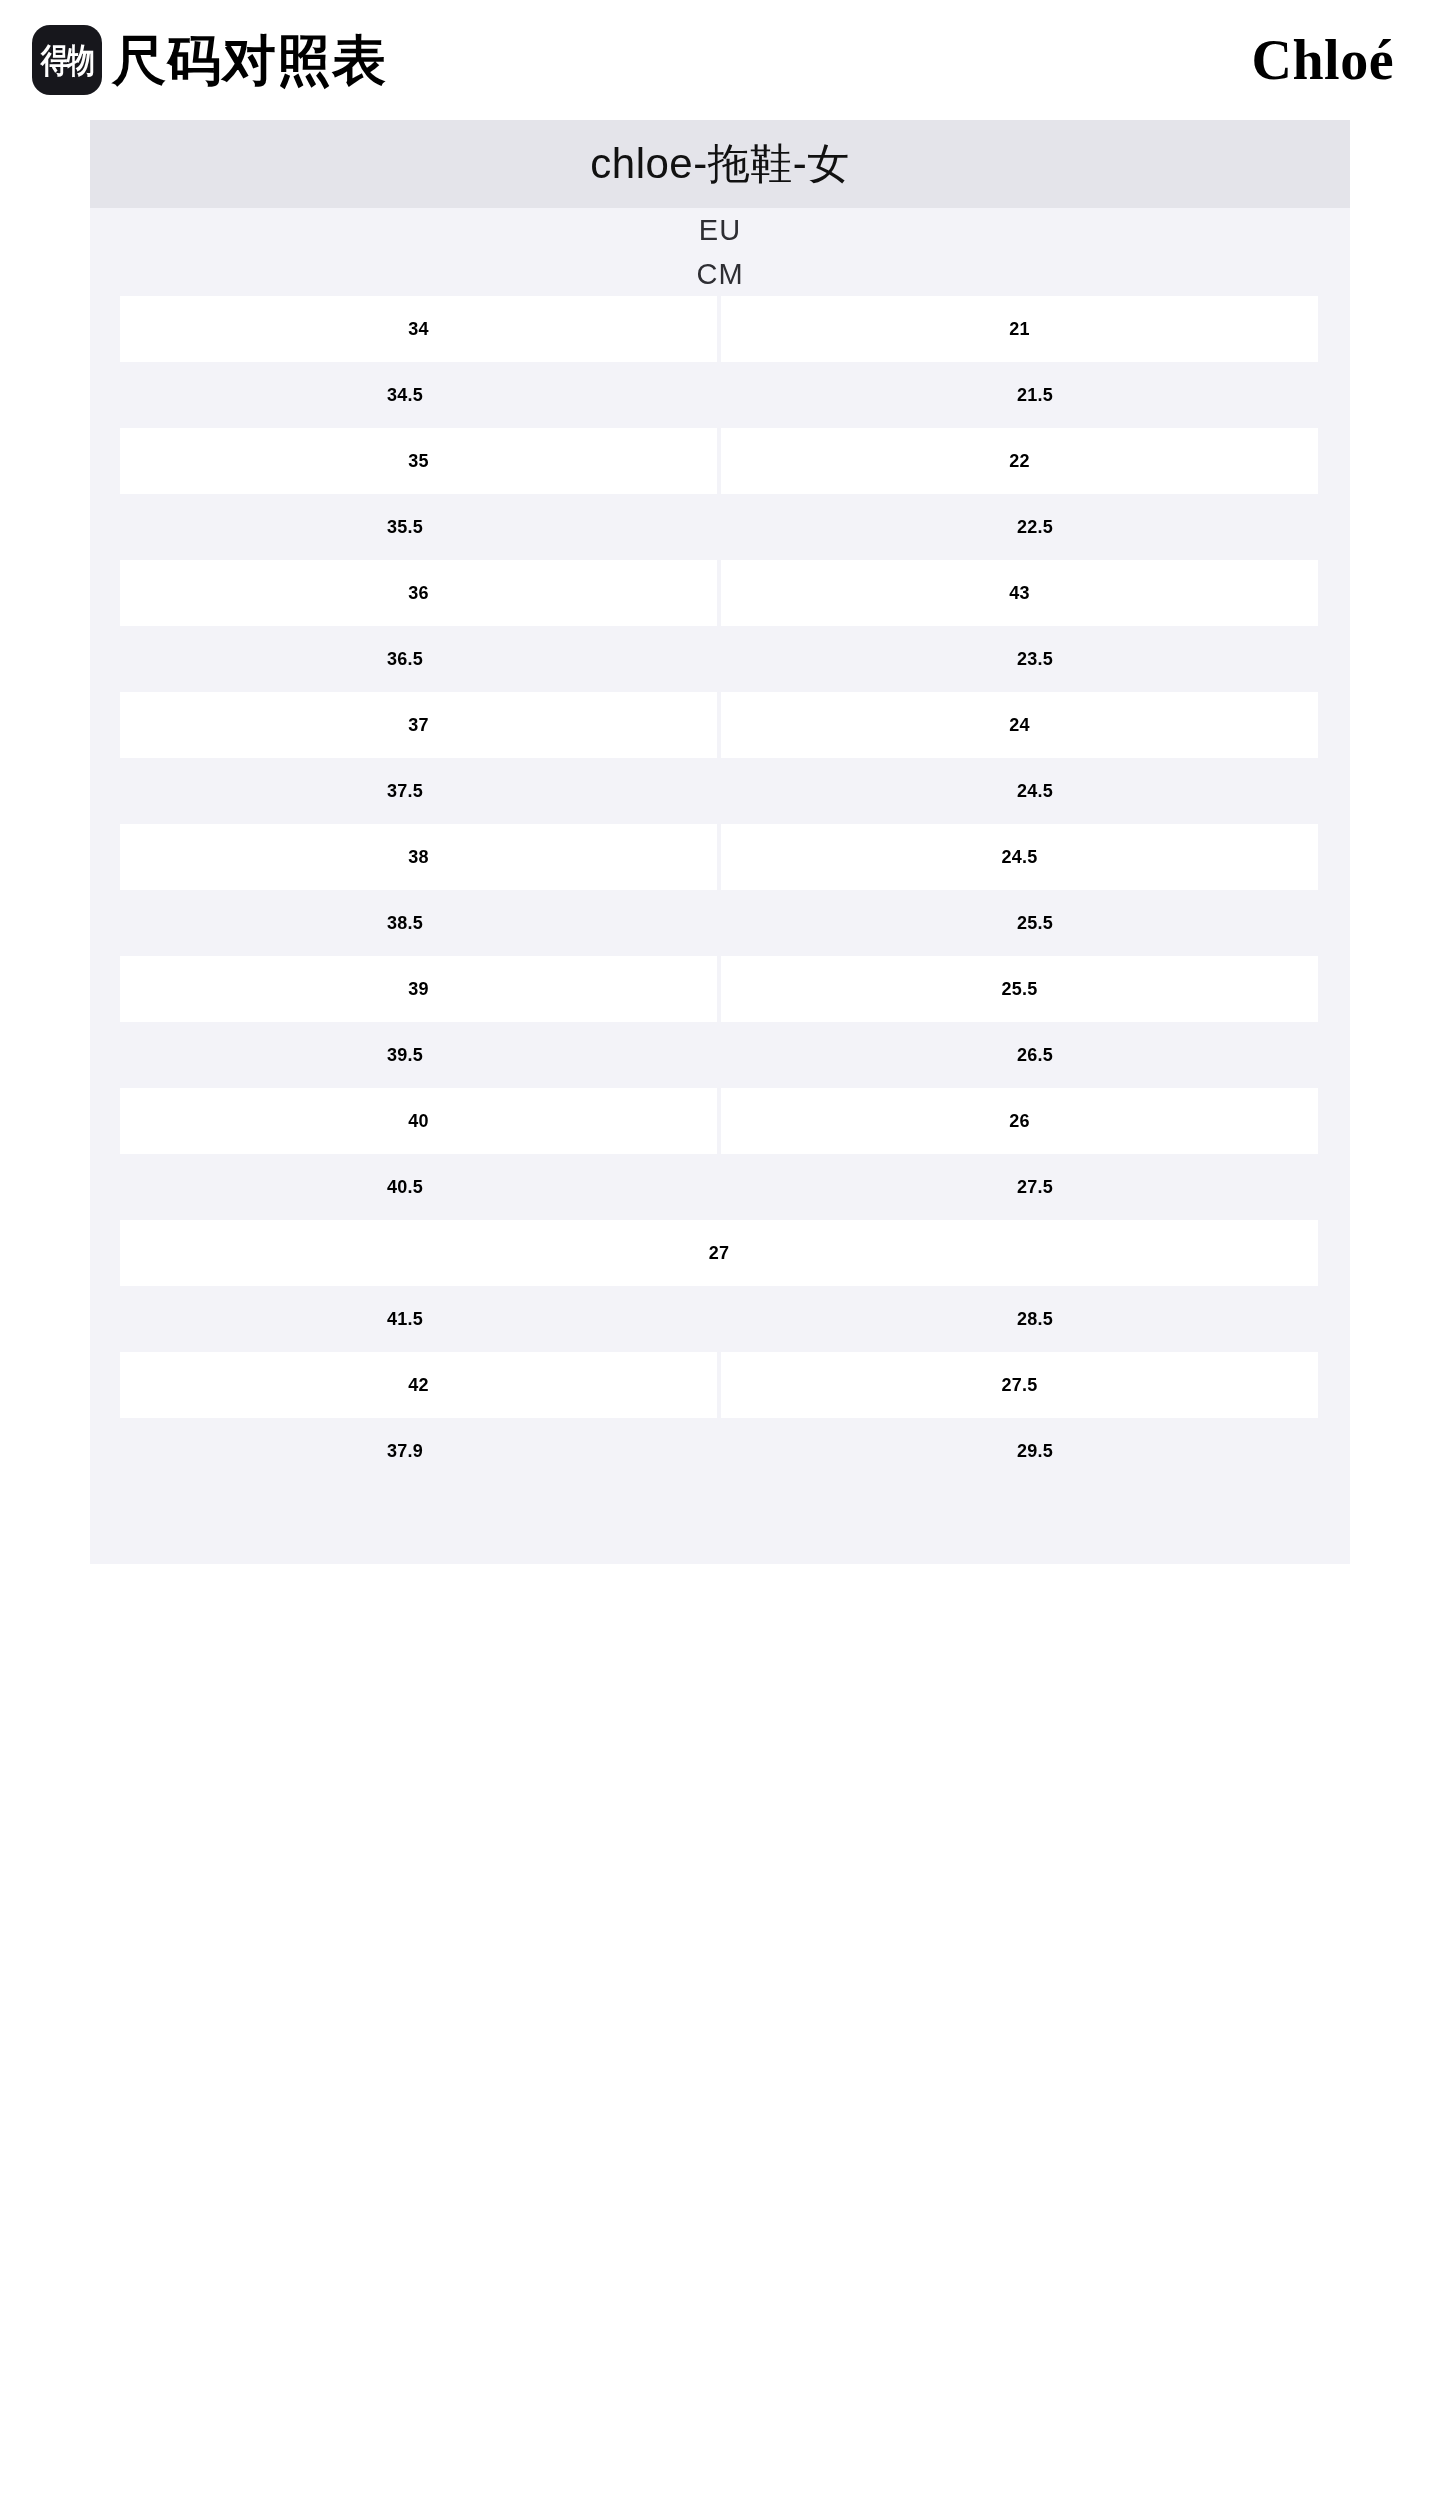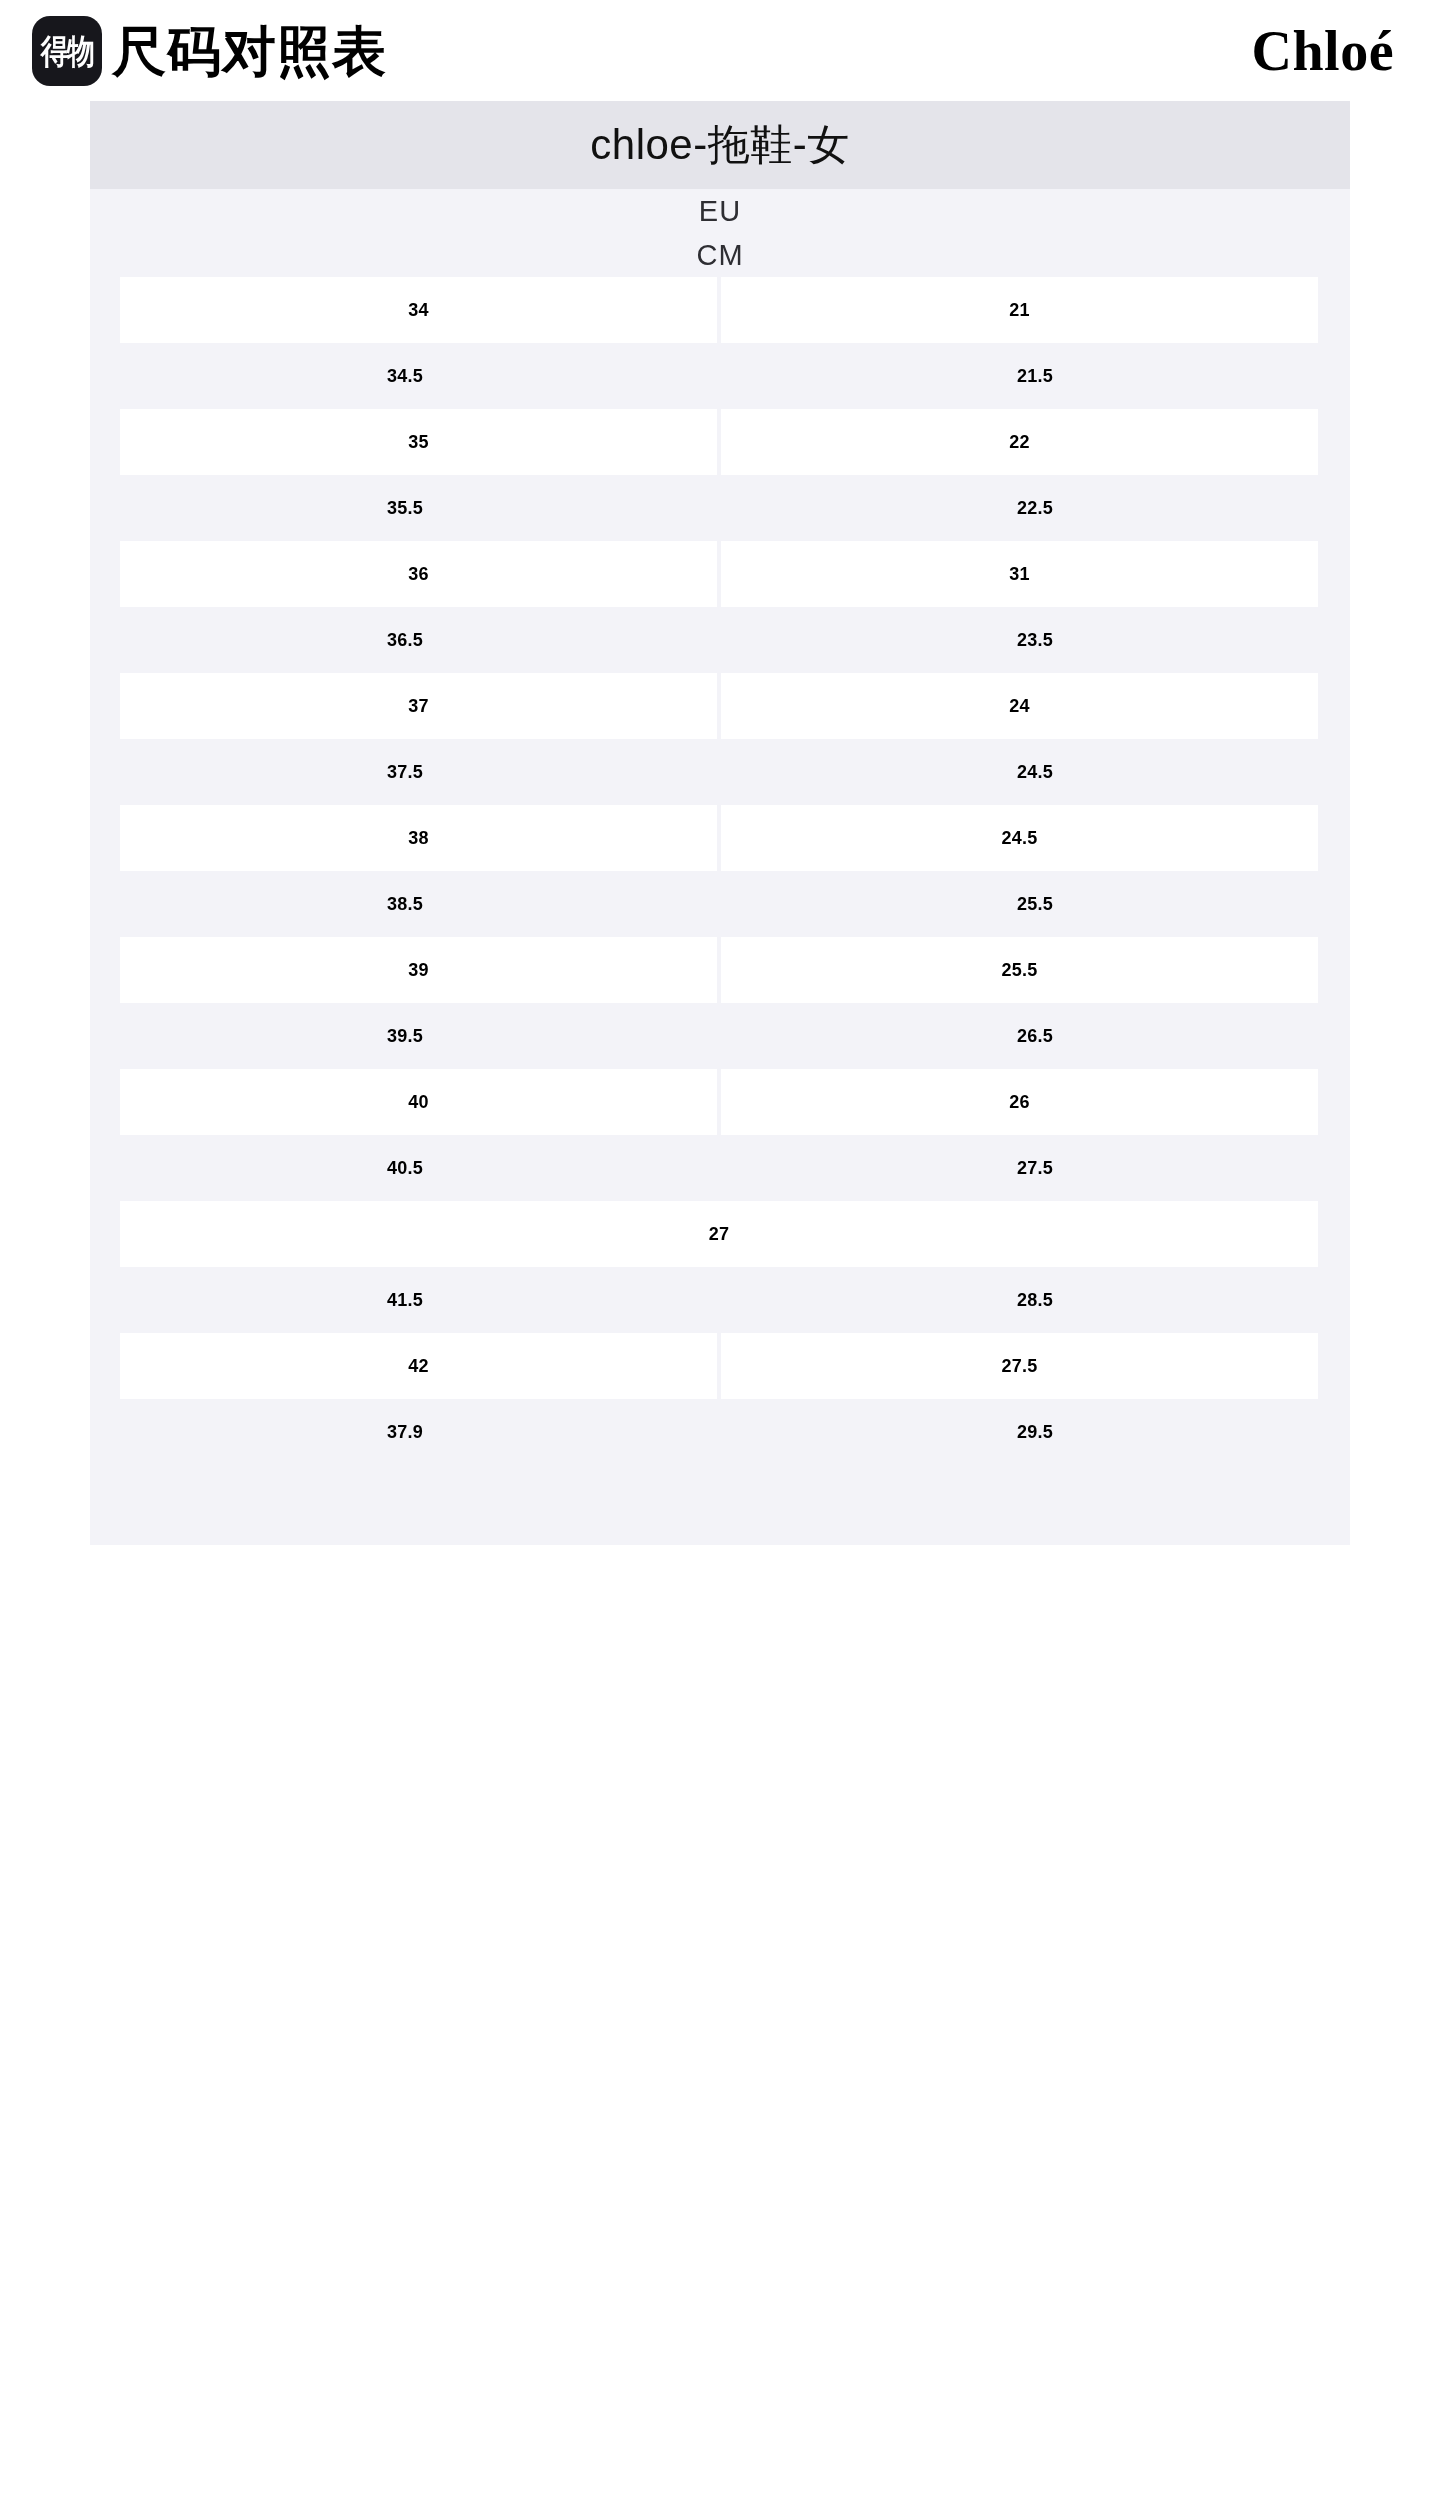--- a/index.html
+++ b/index.html
@@ -11,21 +11,21 @@
     width: 1440px;
     height: 2493px;
     font-family: "Liberation Sans", "DejaVu Sans", sans-serif;
     -webkit-font-smoothing: antialiased;
     overflow: hidden;
   }
 
   
   .page-header {
     position: relative;
-    height: 101px;
+    height: 120px;
     display: flex;
     align-items: center;
     padding: 0 38px 0 32px;
     box-sizing: border-box;
     gap: 44px;
   }
   .brand-left {
     display: flex;
     align-items: center;
     gap: 10px;
@@ -161,21 +161,21 @@
       <div class="t-row alt">
         <div class="cell">35</div>
         <div class="cell">22</div>
       </div>
       <div class="t-row">
         <div class="cell">35.5</div>
         <div class="cell">22.5</div>
       </div>
       <div class="t-row alt">
         <div class="cell">36</div>
-        <div class="cell">31</div>
+        <div class="cell">43</div>
       </div>
       <div class="t-row">
         <div class="cell">36.5</div>
         <div class="cell">23.5</div>
       </div>
       <div class="t-row alt">
         <div class="cell">37</div>
         <div class="cell">24</div>
       </div>
       <div class="t-row">

